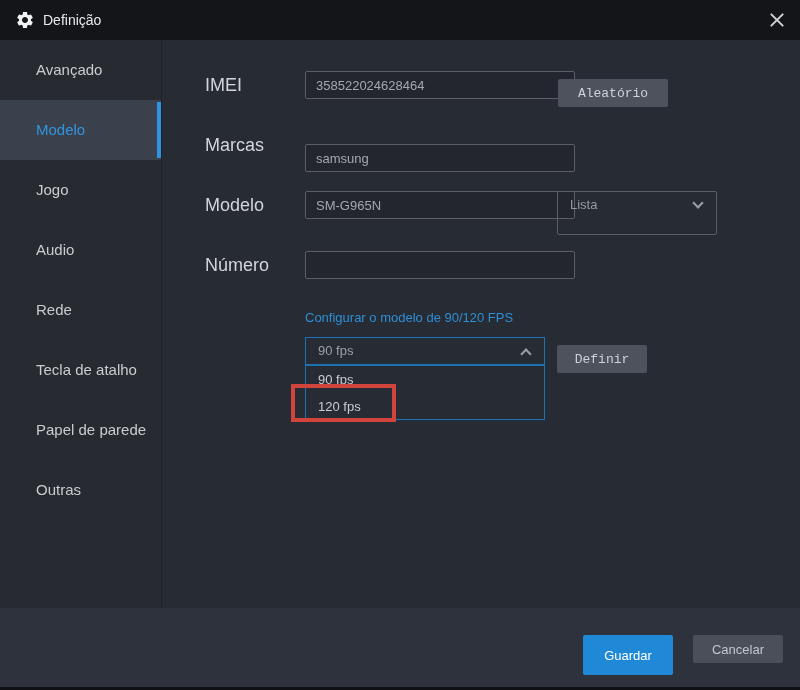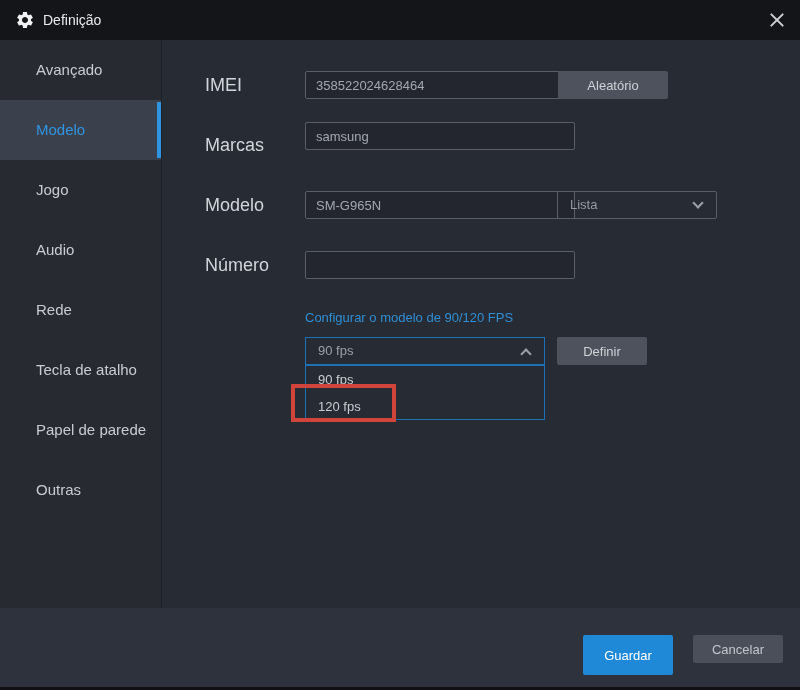--- a/index.html
+++ b/index.html
@@ -67,24 +67,25 @@
   .text-input {
     position: absolute; left: 305px; width: 270px; height: 28px;
     background: #23262e; border: 1px solid #5a5f67; border-radius: 2px;
     color: #a3a8af; font-size: 13px; padding: 0 10px; outline: none;
     font-family: "Liberation Sans", "DejaVu Sans", sans-serif;
   }
   .gray-btn {
     position: absolute; height: 28px;
     background: #4d525c; border: none; border-radius: 2px;
     color: #ced2d7; font-size: 13px; cursor: pointer;
-    font-family: Liberation Sans, sans-serif;
+    font-family: Liberation Mono, monospace;
+    margin-top: 8px;
   }
   .dropdown {
-    position: absolute; height: 28px;
+    position: absolute; height: 44px;
     border: 1px solid #5a5f67; border-radius: 2px;
     color: #969ba3; font-size: 13px; line-height: 26px;
     padding-left: 12px; cursor: pointer; background: transparent;
   }
   .chev {
     position: absolute; right: 14px; width: 8px; height: 8px;
     border-right: 2px solid #9aa0a8; border-bottom: 2px solid #9aa0a8;
   }
   .chev.down { top: 7px;  transform: rotate(45deg); }
   .chev.up   { top: 12px; transform: rotate(-135deg); }
@@ -154,21 +155,21 @@
     <div class="side-item"><span>Tecla de atalho</span></div>
     <div class="side-item"><span>Papel de parede</span></div>
     <div class="side-item"><span>Outras</span></div>
   </div>
 
   <span class="field-label" style="top:71px;">IMEI</span>
   <input class="text-input" style="top: 71px;" type="text" value="358522024628464">
   <button class="gray-btn" style="left:558px; top:71px; width:110px;">Aleatório</button>
 
   <span class="field-label" style="top:131px;">Marcas</span>
-  <input class="text-input" style="top: 122px;" type="text" value="samsung">
+  <input class="text-input" style="top: 144px;" type="text" value="samsung">
 
   <span class="field-label" style="top:191px;">Modelo</span>
   <input class="text-input" style="top: 191px;" type="text" value="SM-G965N">
   <div class="dropdown" style="left:557px; top:191px; width:160px;">
     <span>Lista</span>
     <span class="chev down"></span>
   </div>
 
   <span class="field-label" style="top:251px;">Número</span>
   <input class="text-input" style="top: 251px;" type="text" value="">

